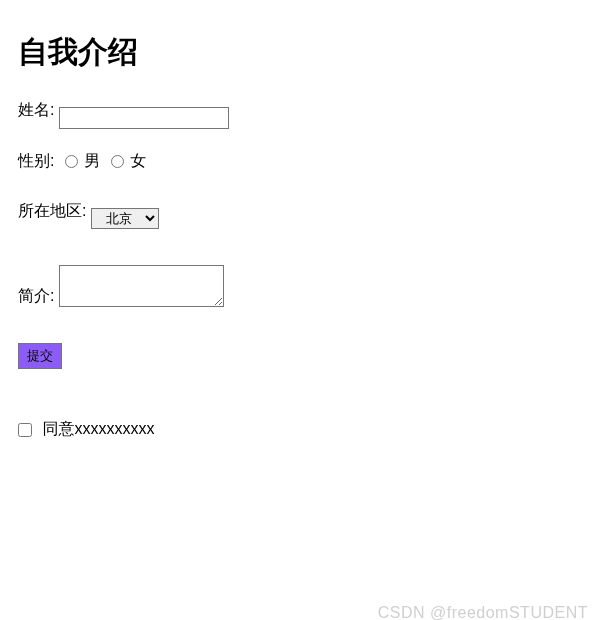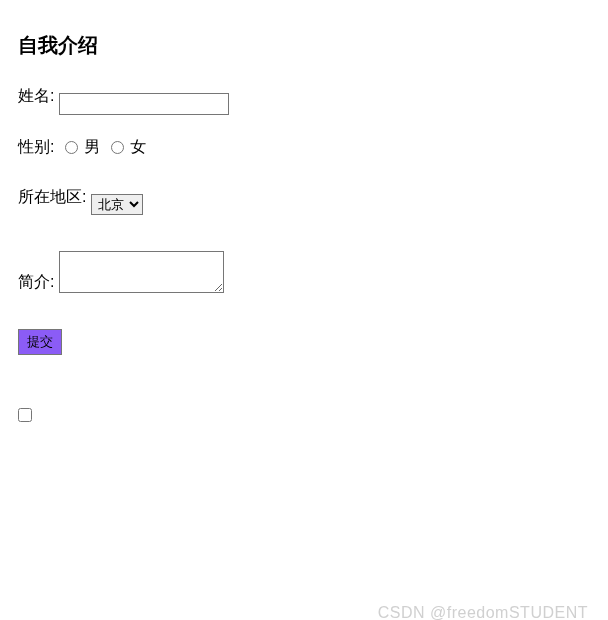--- a/index.html
+++ b/index.html
@@ -10,21 +10,21 @@
       margin: 0;
       padding: 18px;
       font-family: Arial, "Microsoft YaHei", sans-serif;
       font-size: 16px;
       background: #fff;
       width: 608px;
       height: 620px;
       position: relative;
     }
     h2 {
-      font-size: 20px;
+      font-size: 30px;
       font-weight: bold;
       margin: 0 0 20px 0;
     }
     .field {
       margin-bottom: 22px;
     }
     .label-text {
       display: inline;
     }
     input[type="text"] {
@@ -38,21 +38,21 @@
     input[type="radio"] {
       vertical-align: middle;
       margin: 0 2px 0 6px;
     }
     .radio-label {
       vertical-align: middle;
     }
     select {
       border: 1px solid #767676;
       font-size: 13px;
-      padding: 1px 2px;
+      padding: 1px 10px;
       vertical-align: middle;
       background: #efefef;
     }
     textarea {
       width: 165px;
       height: 42px;
       border: 1px solid #767676;
       vertical-align: bottom;
       font-family: monospace;
       font-size: 13px;
@@ -115,15 +115,16 @@
   <span class="label-text">简介:</span>
   <textarea style=""></textarea>
 </div>
 
 <div class="field">
   <button>提交</button>
 </div>
 
 <div class="agree-row">
   <input type="checkbox" style="">
+  <span class="agree-text">同意xxxxxxxxxx</span>
 </div>
 
 <div class="watermark">CSDN @freedomSTUDENT</div>
 
 </body></html>

